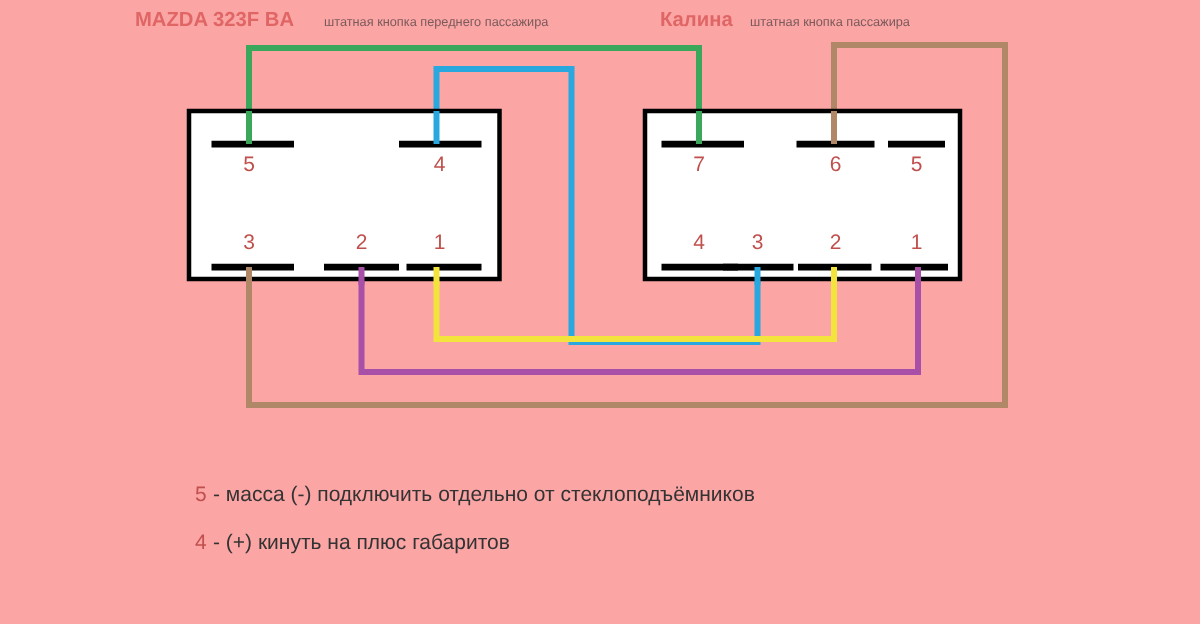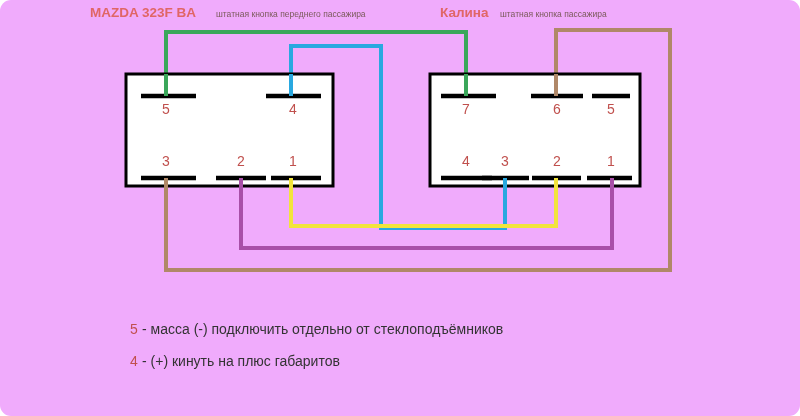--- a/index.html
+++ b/index.html
@@ -68,21 +68,21 @@
   .wire {
     fill: none;
     stroke-width: 4;
     stroke-linecap: butt;
     stroke-linejoin: miter;
   }
 </style>
 </head>
 <body>
 
-<div id="diagram-root" style="background: #f0abfc; border-radius: 11px;">
+<div id="diagram-root" style="background: #fca5a5;">
   <svg id="wiring-svg" viewBox="0 0 800 416" xmlns="http://www.w3.org/2000/svg">
 
     <g>
       <text class="hdr-title" x="90" y="17" fill="#e06666">MAZDA 323F BA</text>
       <text class="hdr-sub" x="216" y="17" fill="#7a5a5a">штатная кнопка переднего пассажира</text>
     </g>
 
     <g>
       <text class="hdr-title" x="440" y="17" fill="#e06666">Калина</text>
       <text class="hdr-sub" x="500" y="17" fill="#7a5a5a">штатная кнопка пассажира</text>

